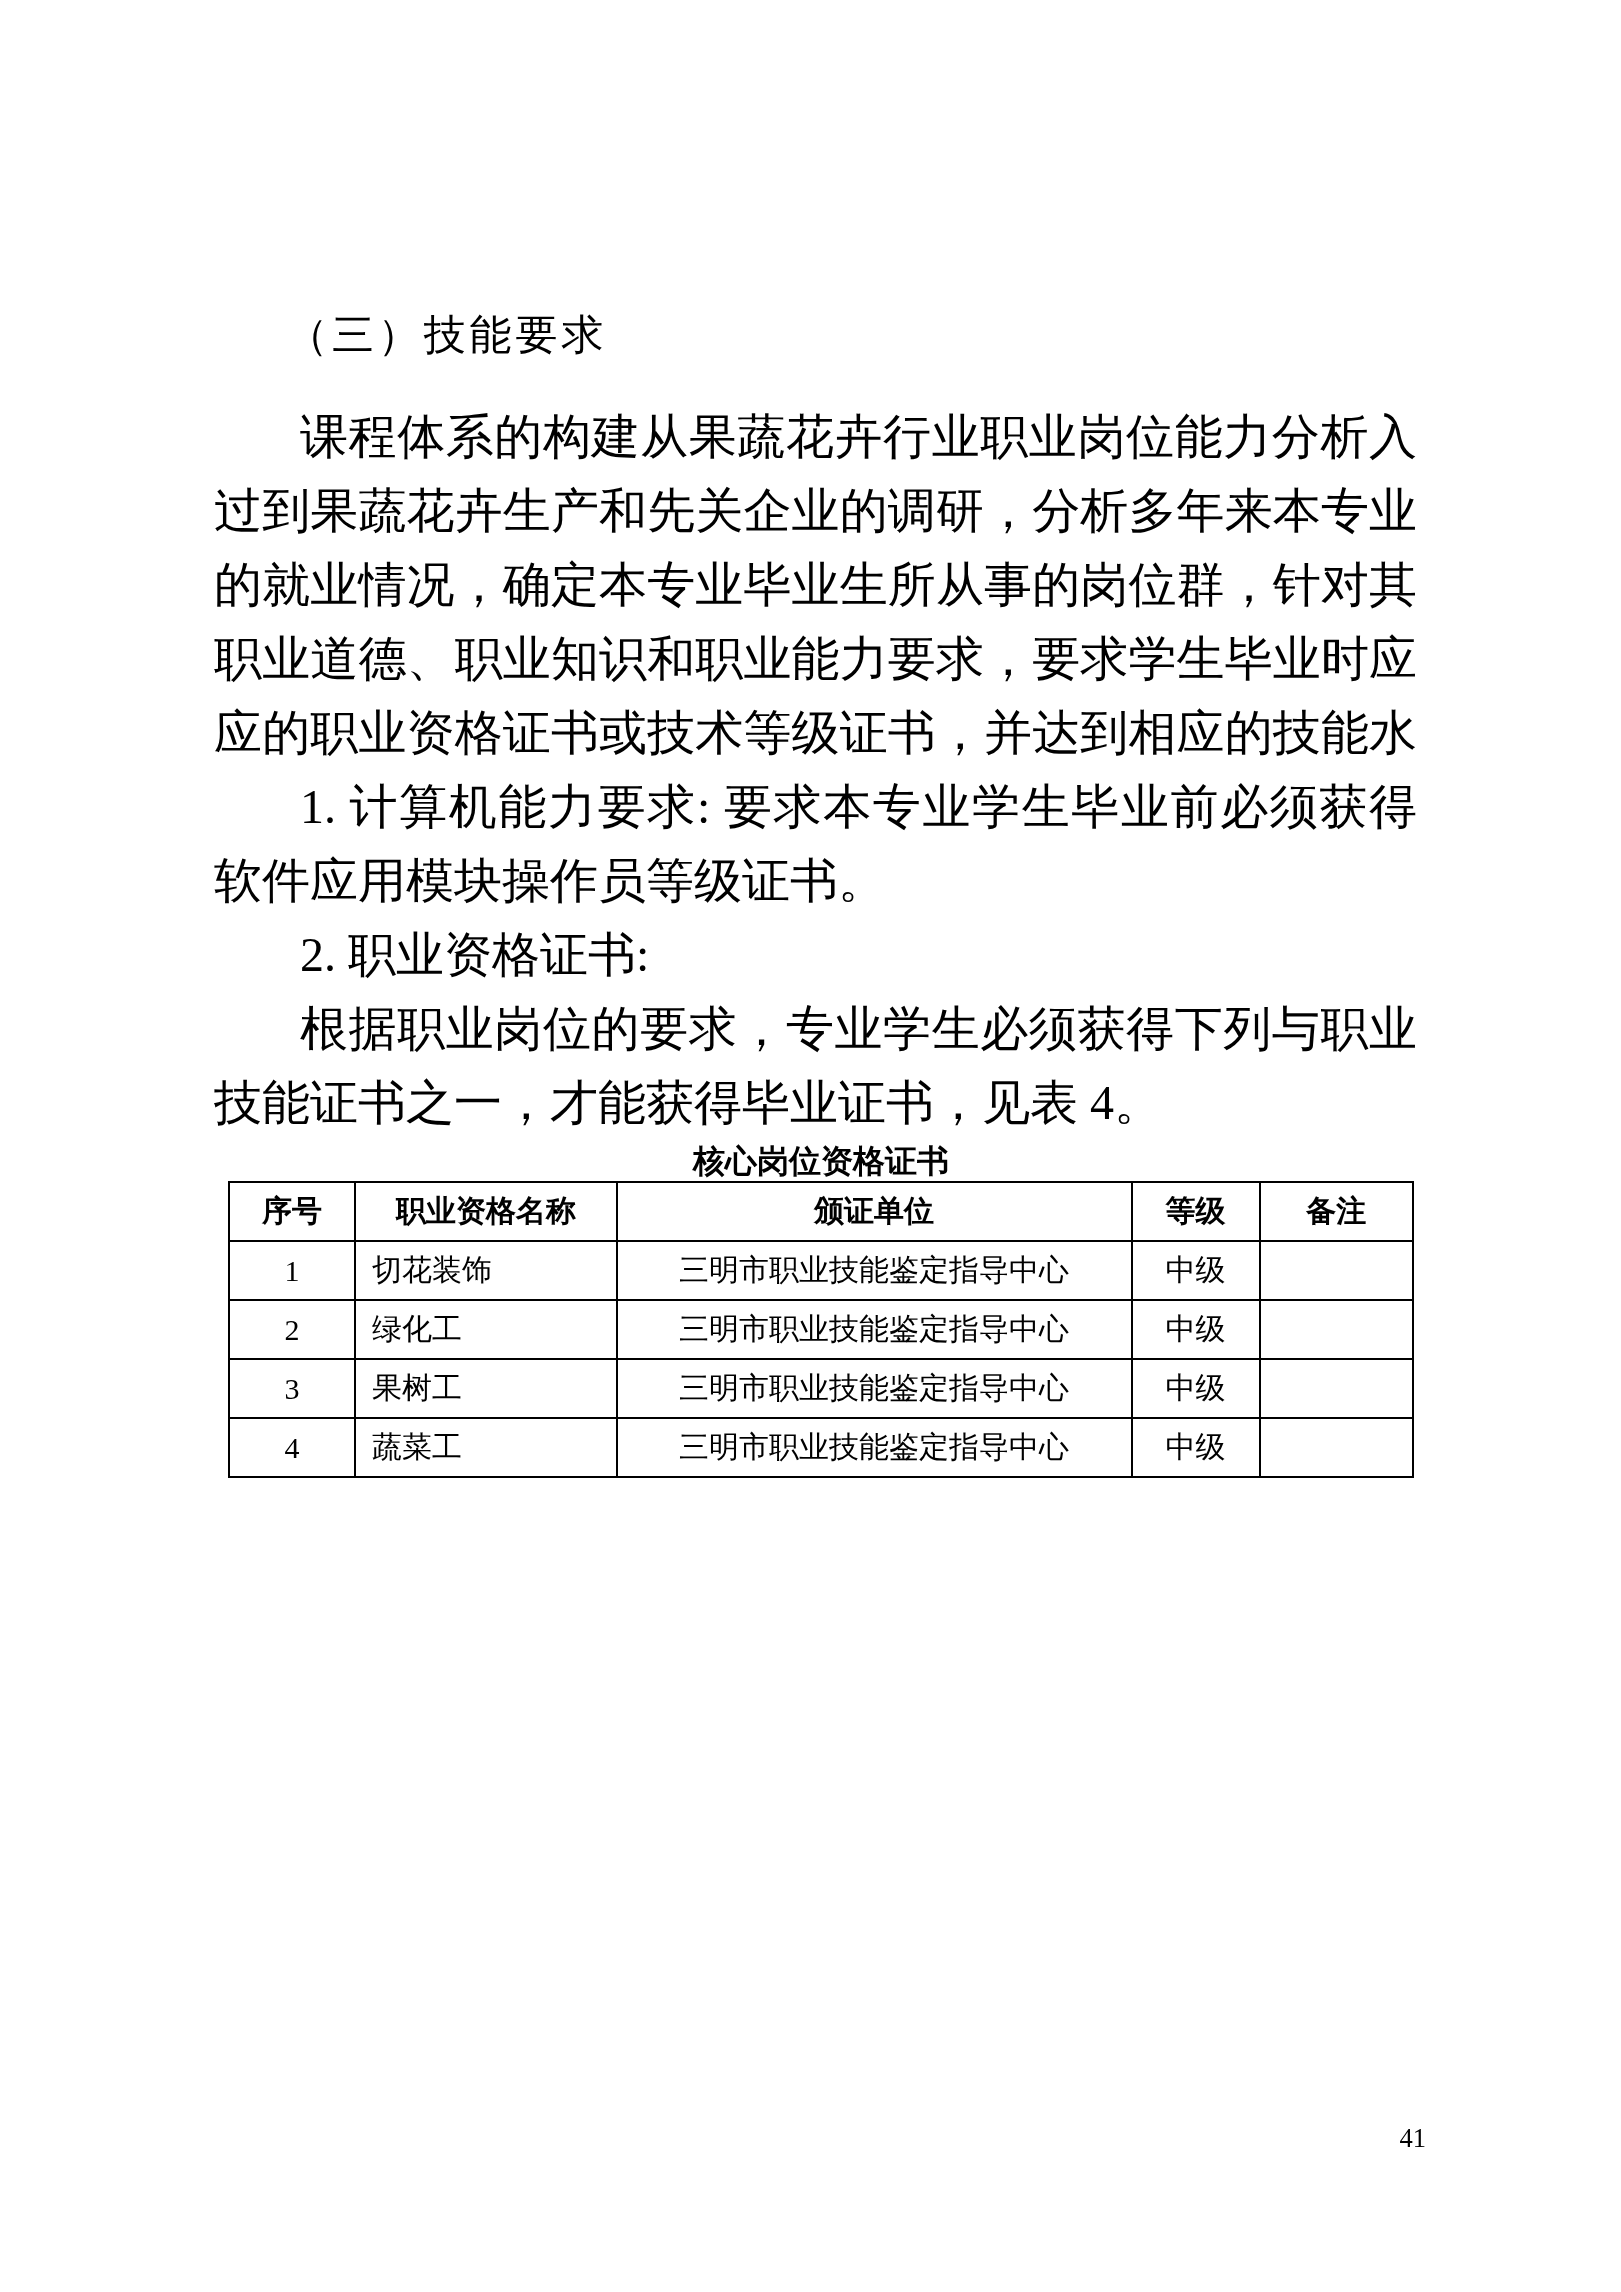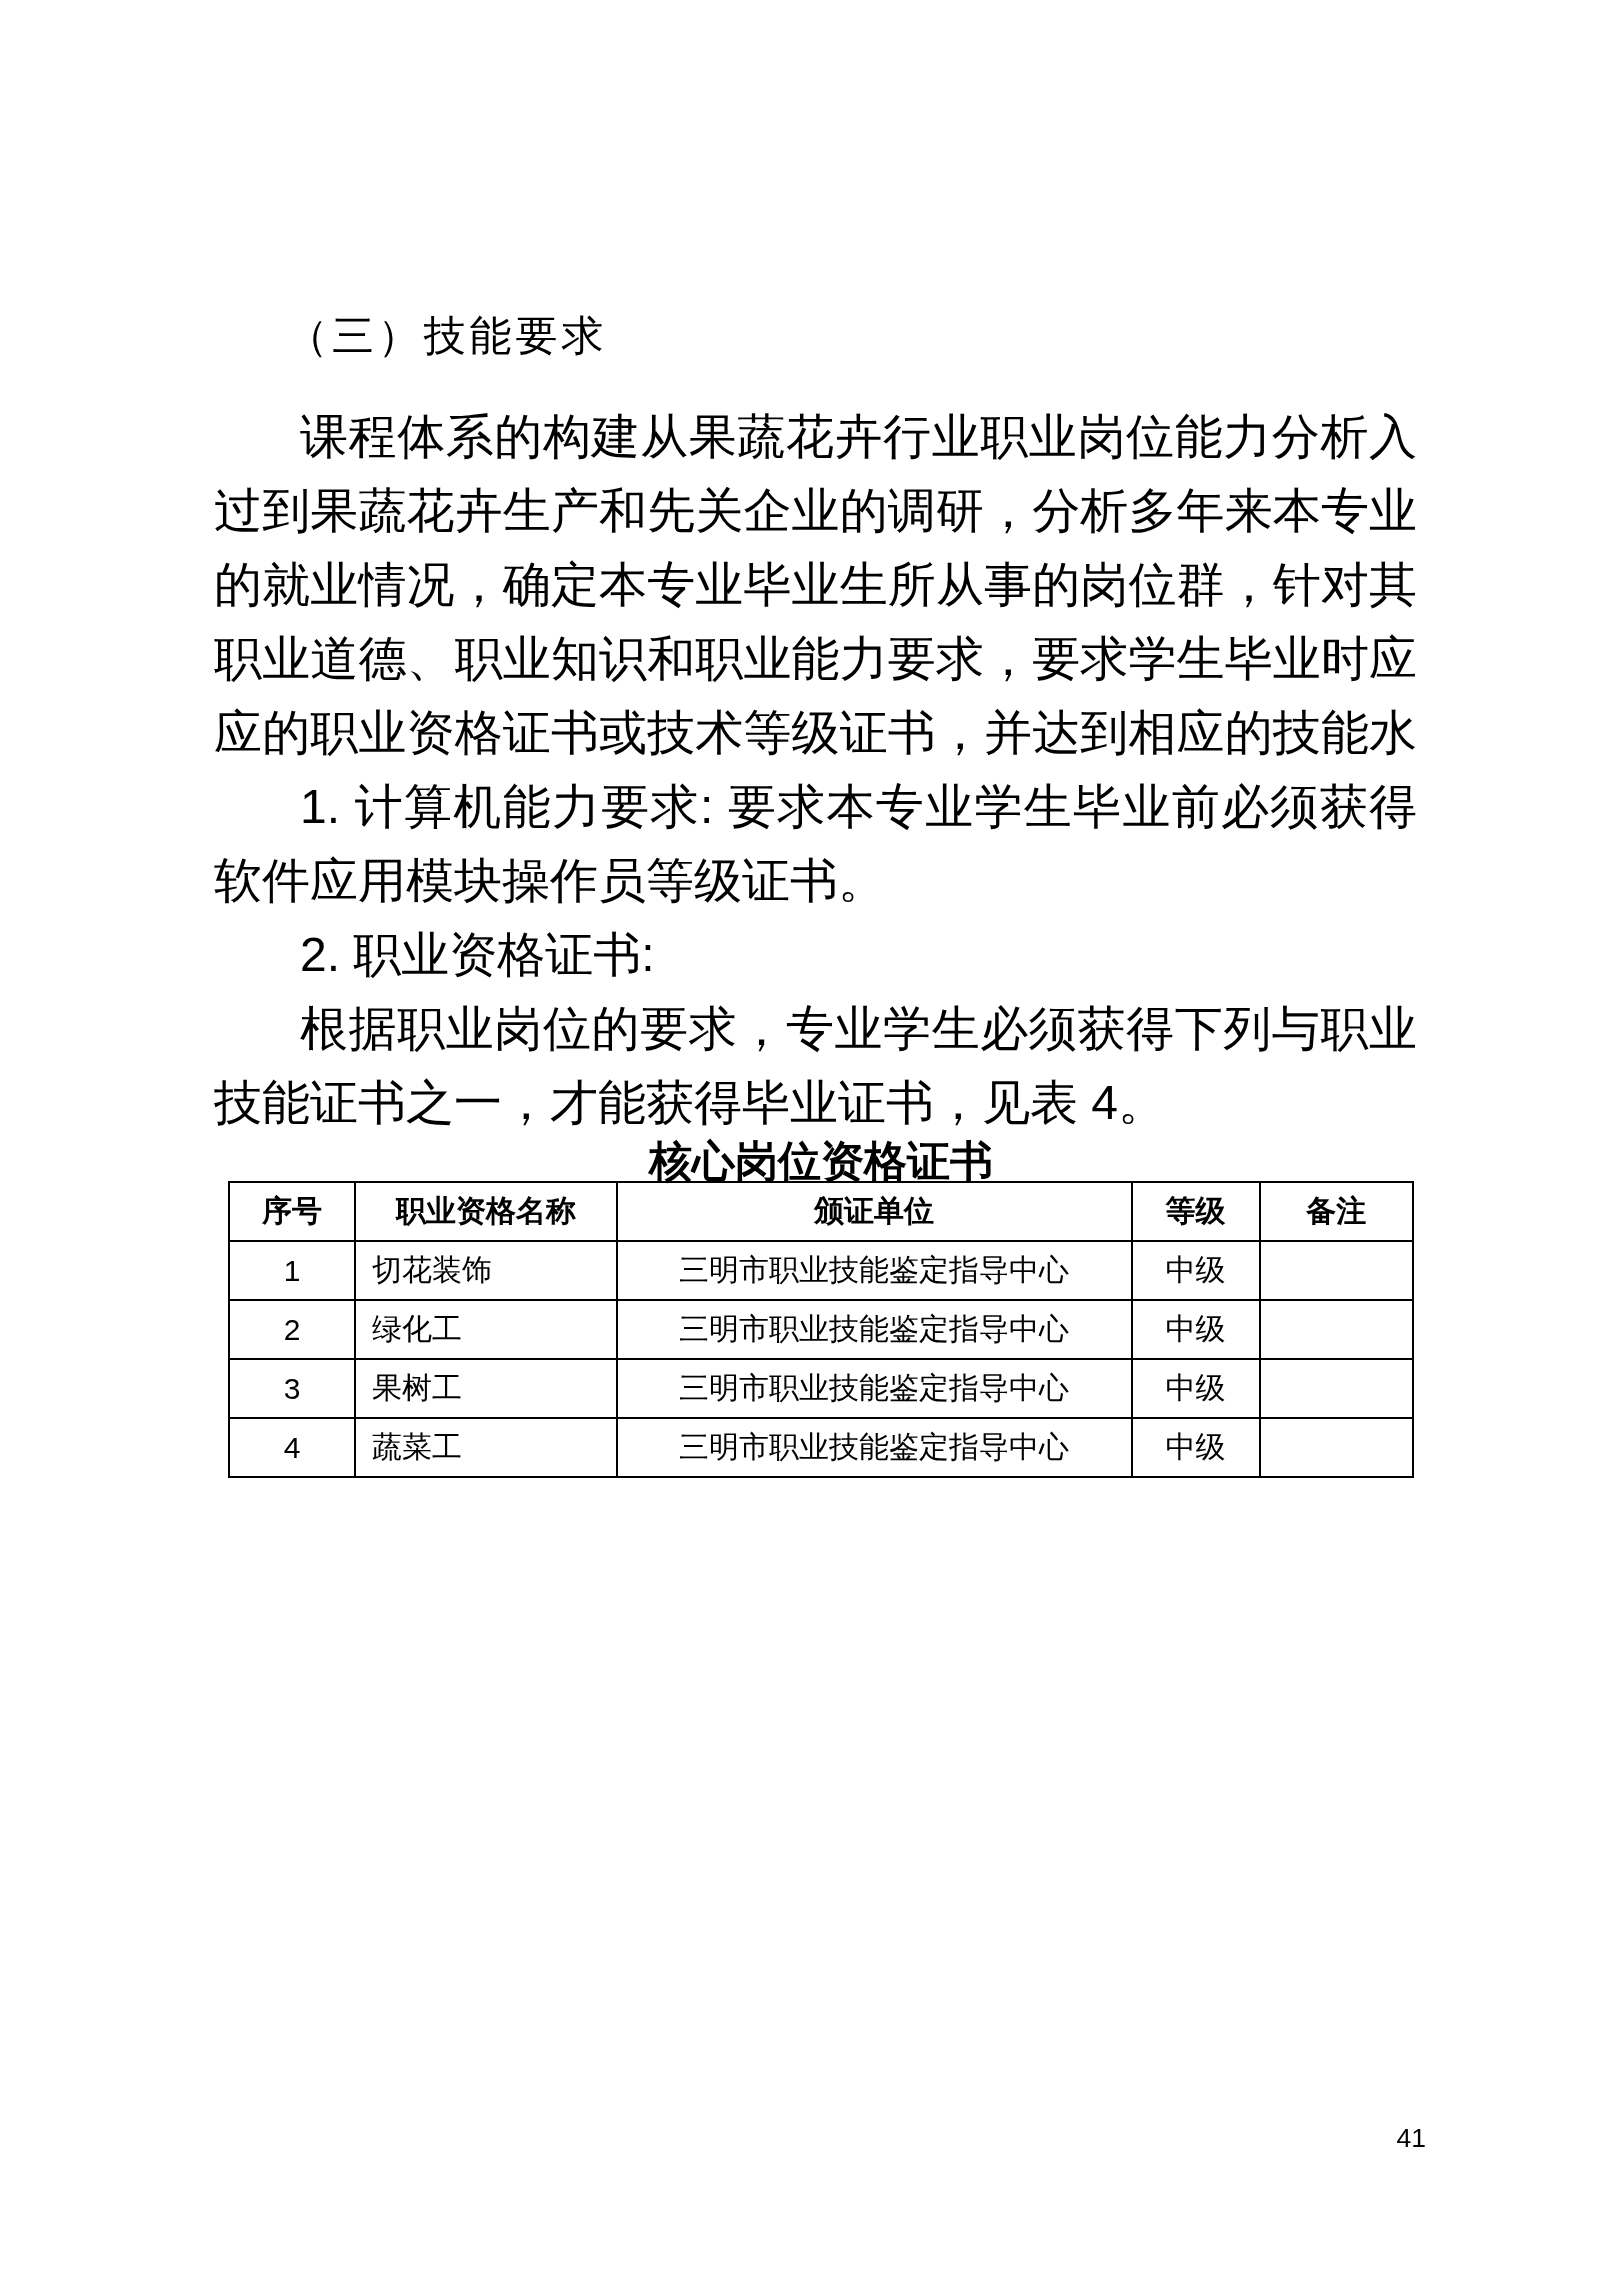--- a/index.html
+++ b/index.html
@@ -3,21 +3,21 @@
 <meta charset="utf-8">
 <style>
   * { margin: 0; padding: 0; box-sizing: border-box; }
   html, body { background: #ffffff; }
   .page {
     position: relative;
     width: 1621px;
     height: 2293px;
     background: #ffffff;
     color: #000000;
-    font-family: Liberation Sans, sans-serif;
+    font-family: Liberation Serif, serif;
     overflow: hidden;
   }
   .section-heading {
     position: absolute;
     left: 286px;
     top: 310px;
     font-size: 42px;
     line-height: 51px;
     letter-spacing: 3.9px;
     white-space: nowrap;
@@ -37,21 +37,21 @@
   }
   .tline.fill { text-align-last: justify; }
   .tline.end  { text-align-last: left; }
   .tline.indent { text-indent: 86px; }
   .table-title {
     position: absolute;
     left: 228px;
     top: 1143px;
     width: 1186px;
     text-align: center;
-    font-size: 43px;
+    font-size: 32px;
     font-weight: bold;
     line-height: 37px;
   }
   table.cert-table {
     position: absolute;
     left: 228px;
     top: 1181px;
     width: 1186px;
     border-collapse: collapse;
     table-layout: fixed;

